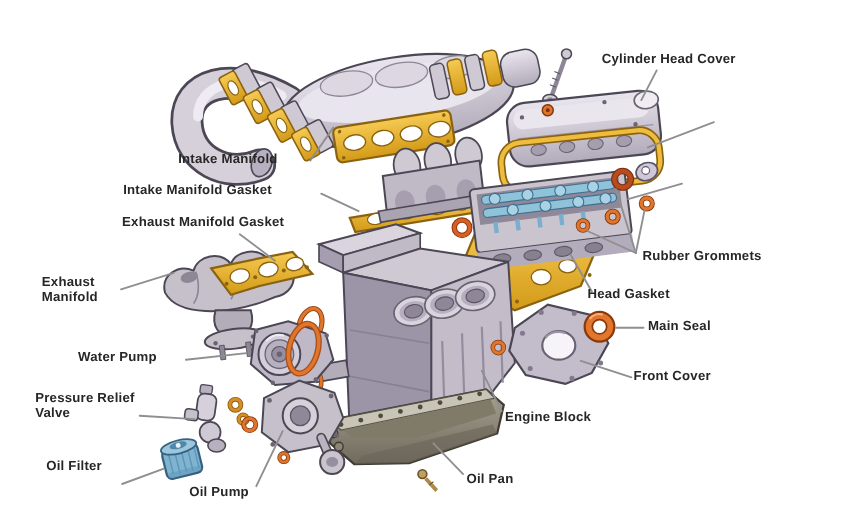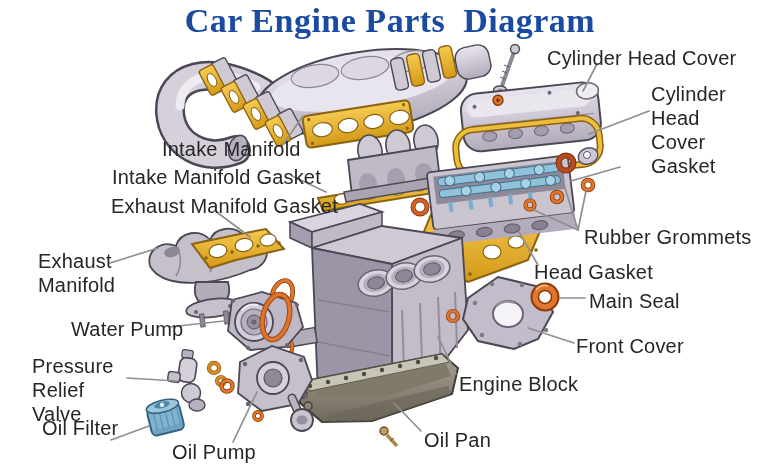--- a/index.html
+++ b/index.html
@@ -3,30 +3,29 @@
 <meta charset="utf-8">
 <style>
   html,body{margin:0;padding:0;background:#fff;}
   body{width:780px;height:470px;overflow:hidden;position:relative;
        font-family:"Liberation Sans",sans-serif;}
   #canvas{position:absolute;inset:0;width:780px;height:470px;background:var(--background,#fff);}
   #title{position:absolute;left:0;top:2px;width:780px;text-align:center;
          font-family:"Liberation Serif",serif;font-weight:bold;font-size:34px;
          letter-spacing:.5px;color:var(--title-blue,#1a4ba0);white-space:pre;margin:0;}
   #art{position:absolute;left:0;top:0;}
-  .lbl{position:absolute;font-weight:normal;font-size:20px;line-height:1.2;
+  .lbl{position:absolute;font-weight:bold;font-size:12px;line-height:1.2;
        color:var(--label-text,#2a2a2a);white-space:nowrap;letter-spacing:.2px;}
   .wrap{white-space:normal;}
 </style>
 </head>
 <body>
 
 <div id="canvas">
 
-  <h1 id="title">Car Engine Parts  Diagram</h1>
 
   <svg id="art" width="780" height="470" viewBox="0 0 780 470">
     <defs>
       <linearGradient id="gMetal" x1="0" y1="0" x2="0" y2="1">
         <stop offset="0" stop-color="#e9e5ee"></stop>
           <stop offset="1" stop-color="#b2abba"></stop>
       </linearGradient>
       <linearGradient id="gGold" x1="0" y1="0" x2="0" y2="1">
         <stop offset="0" stop-color="#f6ca52"></stop>
           <stop offset="1" stop-color="#d39a18"></stop>
@@ -374,19 +373,18 @@
   <div class="lbl" style="left:112px;top:165px">Intake Manifold Gasket</div>
   <div class="lbl" style="left:111px;top:194px">Exhaust Manifold Gasket</div>
   <div class="lbl wrap" style="left:38px;top:249px;width:92px">Exhaust Manifold</div>
   <div class="lbl" style="left:71px;top:317px">Water Pump</div>
   <div class="lbl wrap" style="left:32px;top:354px;width:102px">Pressure Relief Valve</div>
   <div class="lbl" style="left:42px;top:416px">Oil Filter</div>
   <div class="lbl" style="left:172px;top:440px">Oil Pump</div>
   <div class="lbl" style="left:459px;top:372px">Engine Block</div>
   <div class="lbl" style="left:424px;top:428px">Oil Pan</div>
   <div class="lbl" style="left:547px;top:46px">Cylinder Head Cover</div>
-  <div class="lbl wrap" style="left:651px;top:82px;width:104px">Cylinder Head Cover Gasket</div>
   <div class="lbl" style="left:584px;top:225px">Rubber Grommets</div>
   <div class="lbl" style="left:534px;top:260px">Head Gasket</div>
   <div class="lbl" style="left:589px;top:289px">Main Seal</div>
   <div class="lbl" style="left:576px;top:334px">Front Cover</div>
 
 </div>
 
 </body></html>

